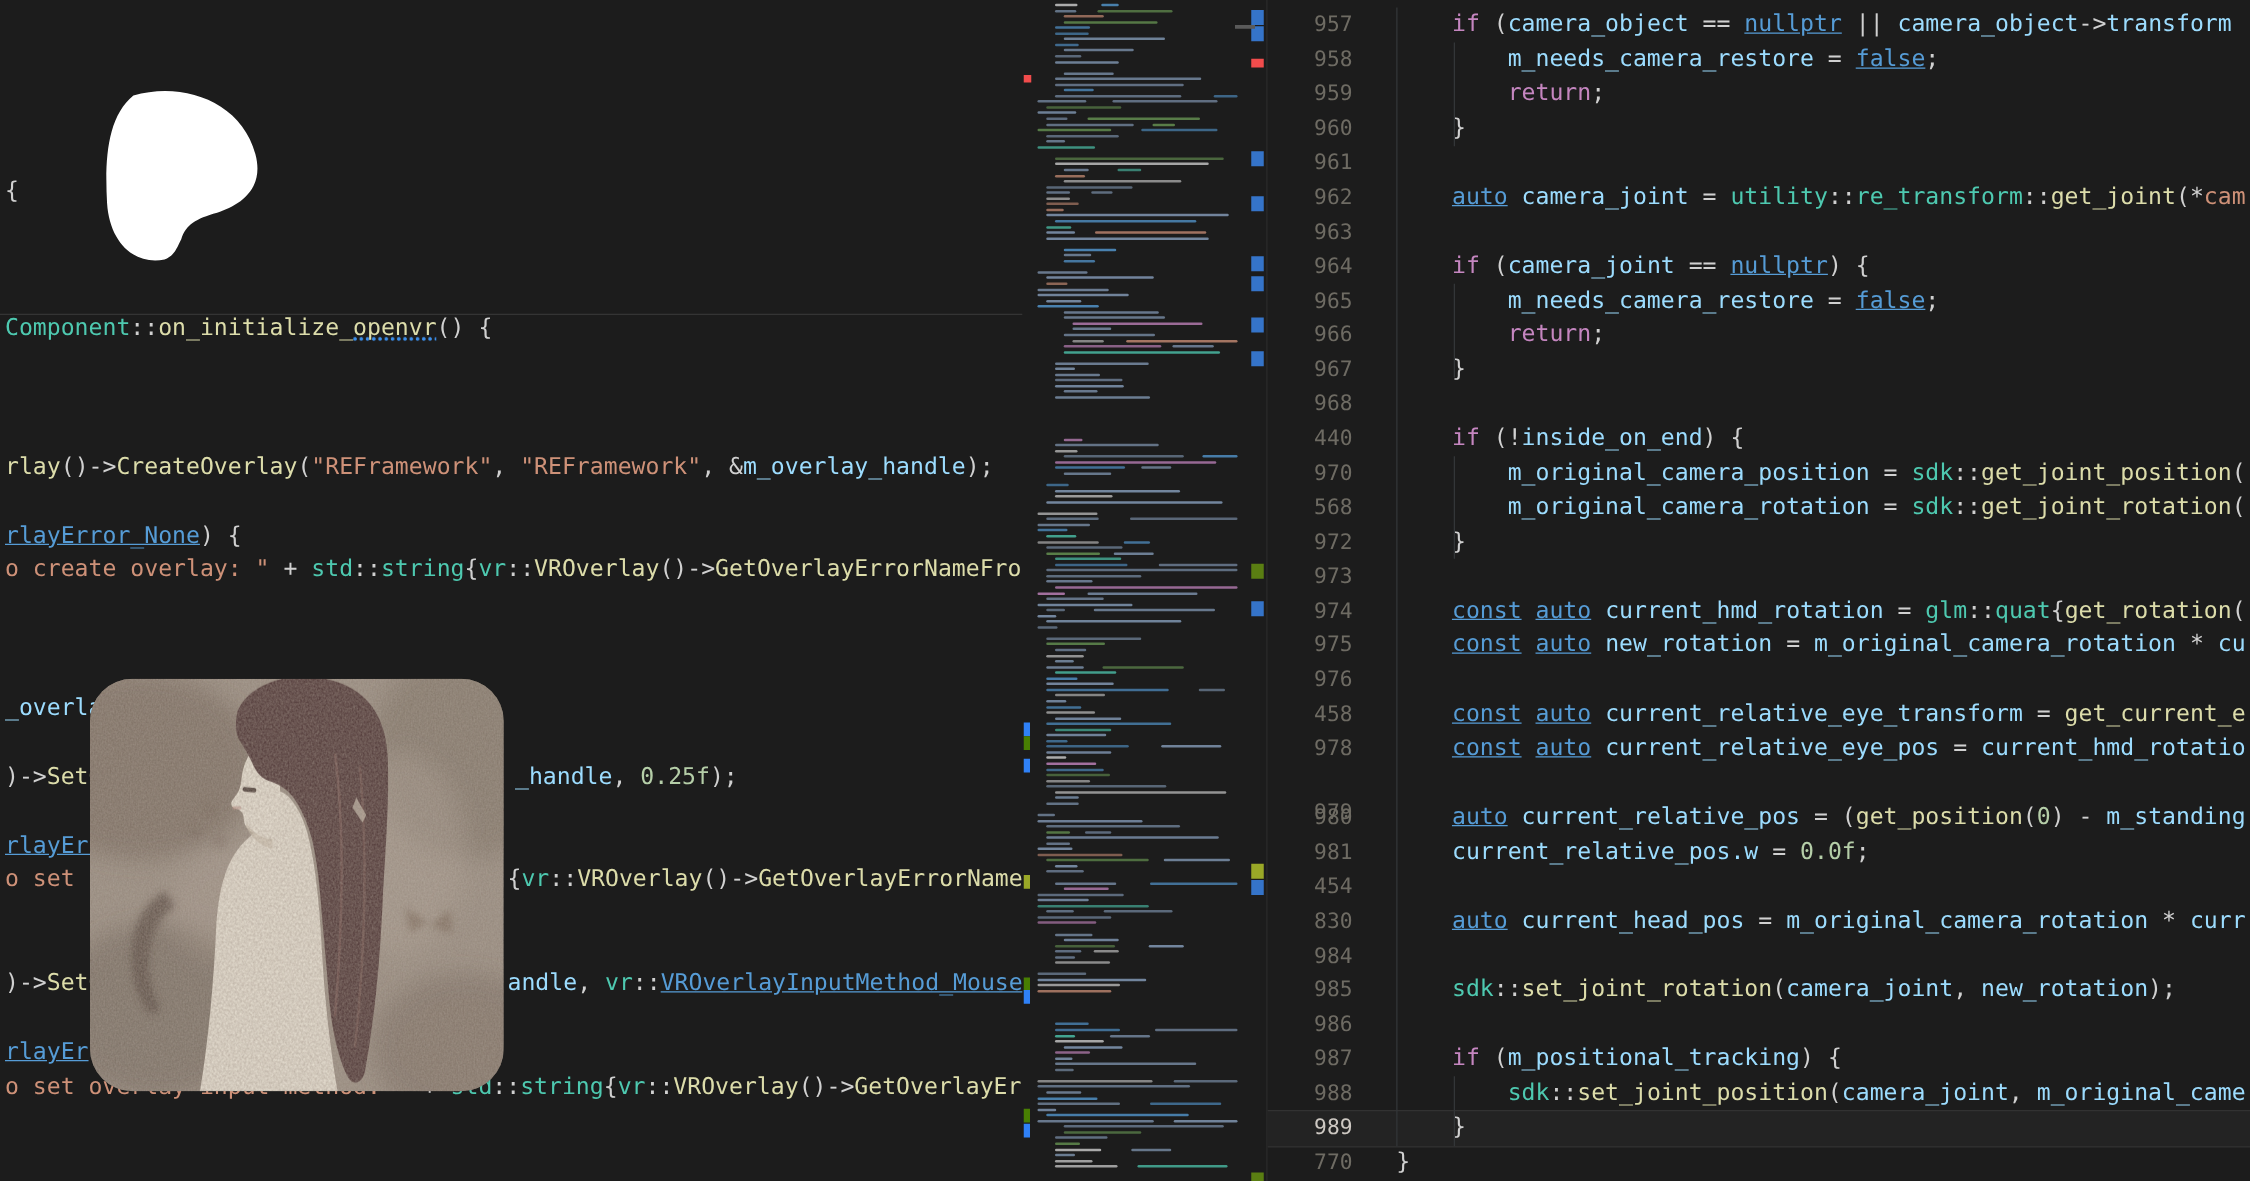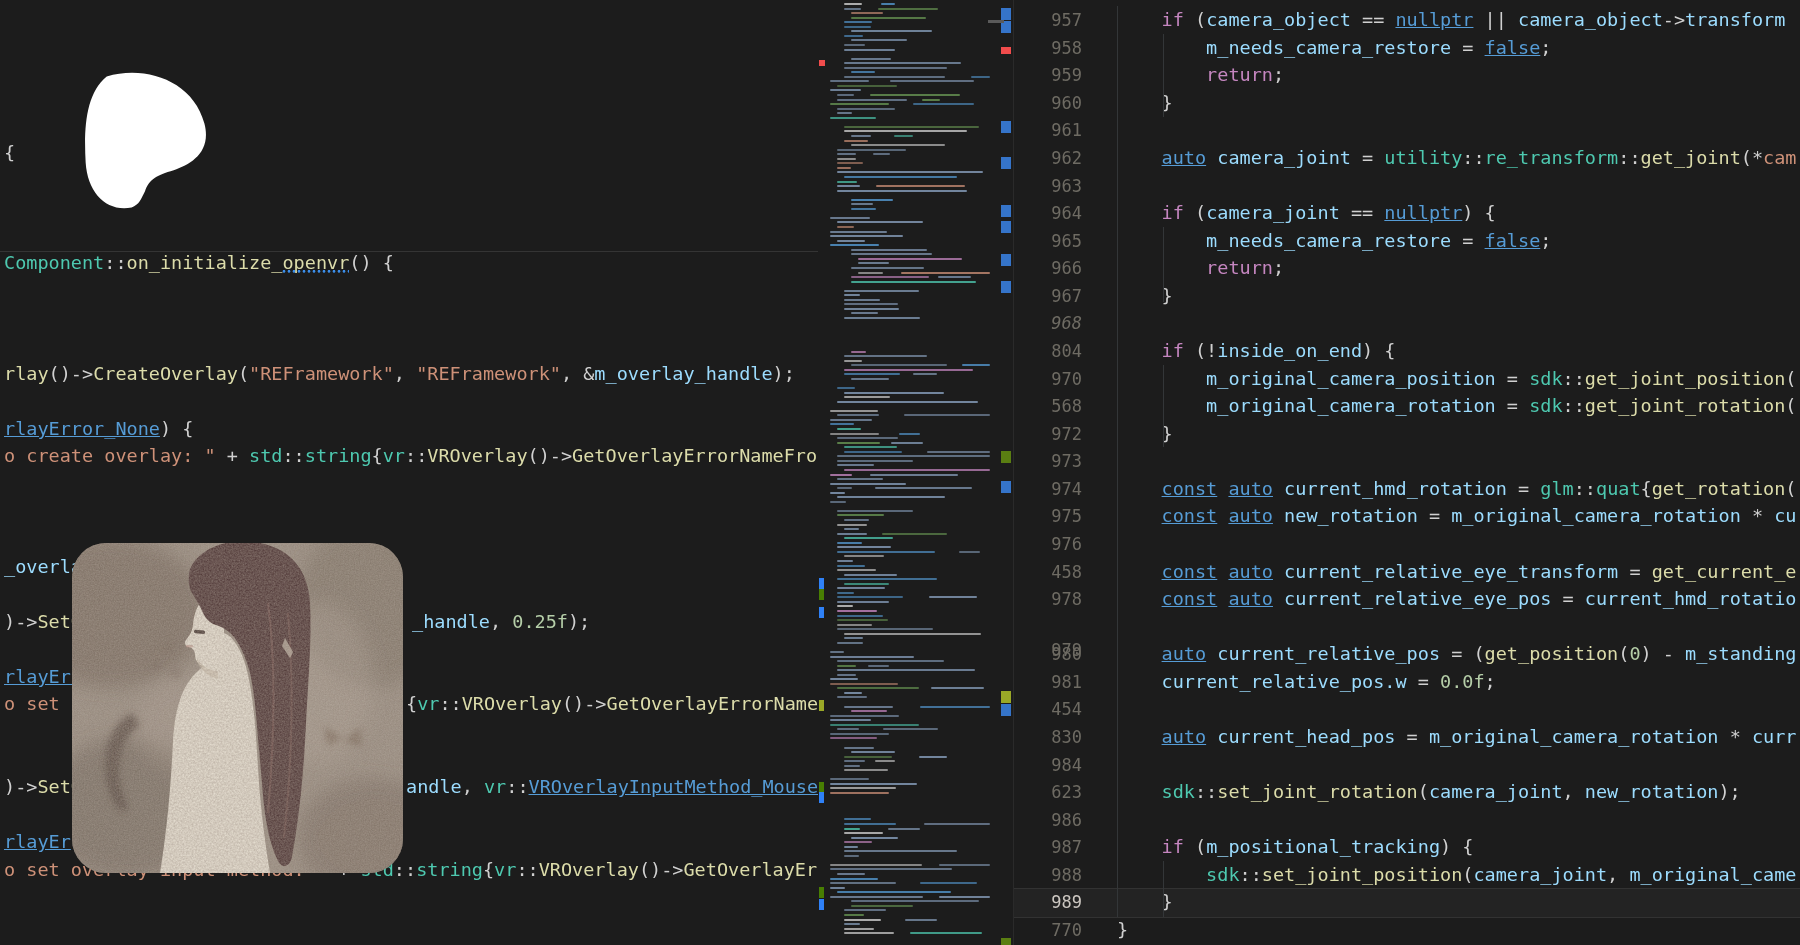--- a/index.html
+++ b/index.html
@@ -312,38 +312,38 @@
         <div class="gutter-num" style="top: 33.77px;">958</div>
         <div class="gutter-num" style="top: 61.34px;">959</div>
         <div class="gutter-num" style="top: 88.91px;">960</div>
         <div class="gutter-num" style="top: 116.48px;">961</div>
         <div class="gutter-num" style="top: 144.05px;">962</div>
         <div class="gutter-num" style="top: 171.62px;">963</div>
         <div class="gutter-num" style="top: 199.19px;">964</div>
         <div class="gutter-num" style="top: 226.76px;">965</div>
         <div class="gutter-num" style="top: 254.33px;">966</div>
         <div class="gutter-num" style="top: 281.9px;">967</div>
-        <div class="gutter-num" style="top: 309.47px; font-style: italic;">968</div>
-        <div class="gutter-num" style="top: 337.04px;">804</div>
+        <div class="gutter-num" style="top: 309.47px;">968</div>
+        <div class="gutter-num" style="top: 337.04px;">440</div>
         <div class="gutter-num" style="top: 364.61px;">970</div>
         <div class="gutter-num" style="top: 392.18px;">568</div>
         <div class="gutter-num" style="top: 419.75px;">972</div>
         <div class="gutter-num" style="top: 447.32px;">973</div>
         <div class="gutter-num" style="top: 474.89px;">974</div>
         <div class="gutter-num" style="top: 502.46px;">975</div>
         <div class="gutter-num" style="top: 530.03px;">976</div>
         <div class="gutter-num" style="top: 557.6px;">458</div>
         <div class="gutter-num" style="top: 585.17px;">978</div>
         <div class="gutter-num" style="top: 636px;">979</div>
         <div class="gutter-num" style="top: 640.31px;">980</div>
         <div class="gutter-num" style="top: 667.88px;">981</div>
         <div class="gutter-num" style="top: 695.45px;">454</div>
         <div class="gutter-num" style="top: 723.02px;">830</div>
         <div class="gutter-num" style="top: 750.59px;">984</div>
-        <div class="gutter-num" style="top: 778.16px;">623</div>
+        <div class="gutter-num" style="top: 778.16px;">985</div>
         <div class="gutter-num" style="top: 805.73px;">986</div>
         <div class="gutter-num" style="top: 833.3px;">987</div>
         <div class="gutter-num" style="top: 860.87px;">988</div>
         <div class="gutter-num active" style="top: 888.44px;">989</div>
         <div class="gutter-num" style="top: 916.01px;">770</div>
       </div>
     <div id="right-code">
         <div class="codeline" style="top: 6.2px; left: 103px; width: 700px;"><span class="tok-p">    </span><span class="tok-k">if</span><span class="tok-p"> (</span><span class="tok-v">camera_object</span><span class="tok-p"> == </span><span class="tok-c">nullptr</span><span class="tok-p"> || </span><span class="tok-v">camera_object</span><span class="tok-p">-&gt;</span><span class="tok-v">transform</span></div>
         <div class="codeline" style="top: 33.77px; left: 103px; width: 700px;"><span class="tok-p">        </span><span class="tok-v">m_needs_camera_restore</span><span class="tok-p"> = </span><span class="tok-c">false</span><span class="tok-p">;</span></div>
         <div class="codeline" style="top: 61.34px; left: 103px; width: 700px;"><span class="tok-p">        </span><span class="tok-k">return</span><span class="tok-p">;</span></div>

